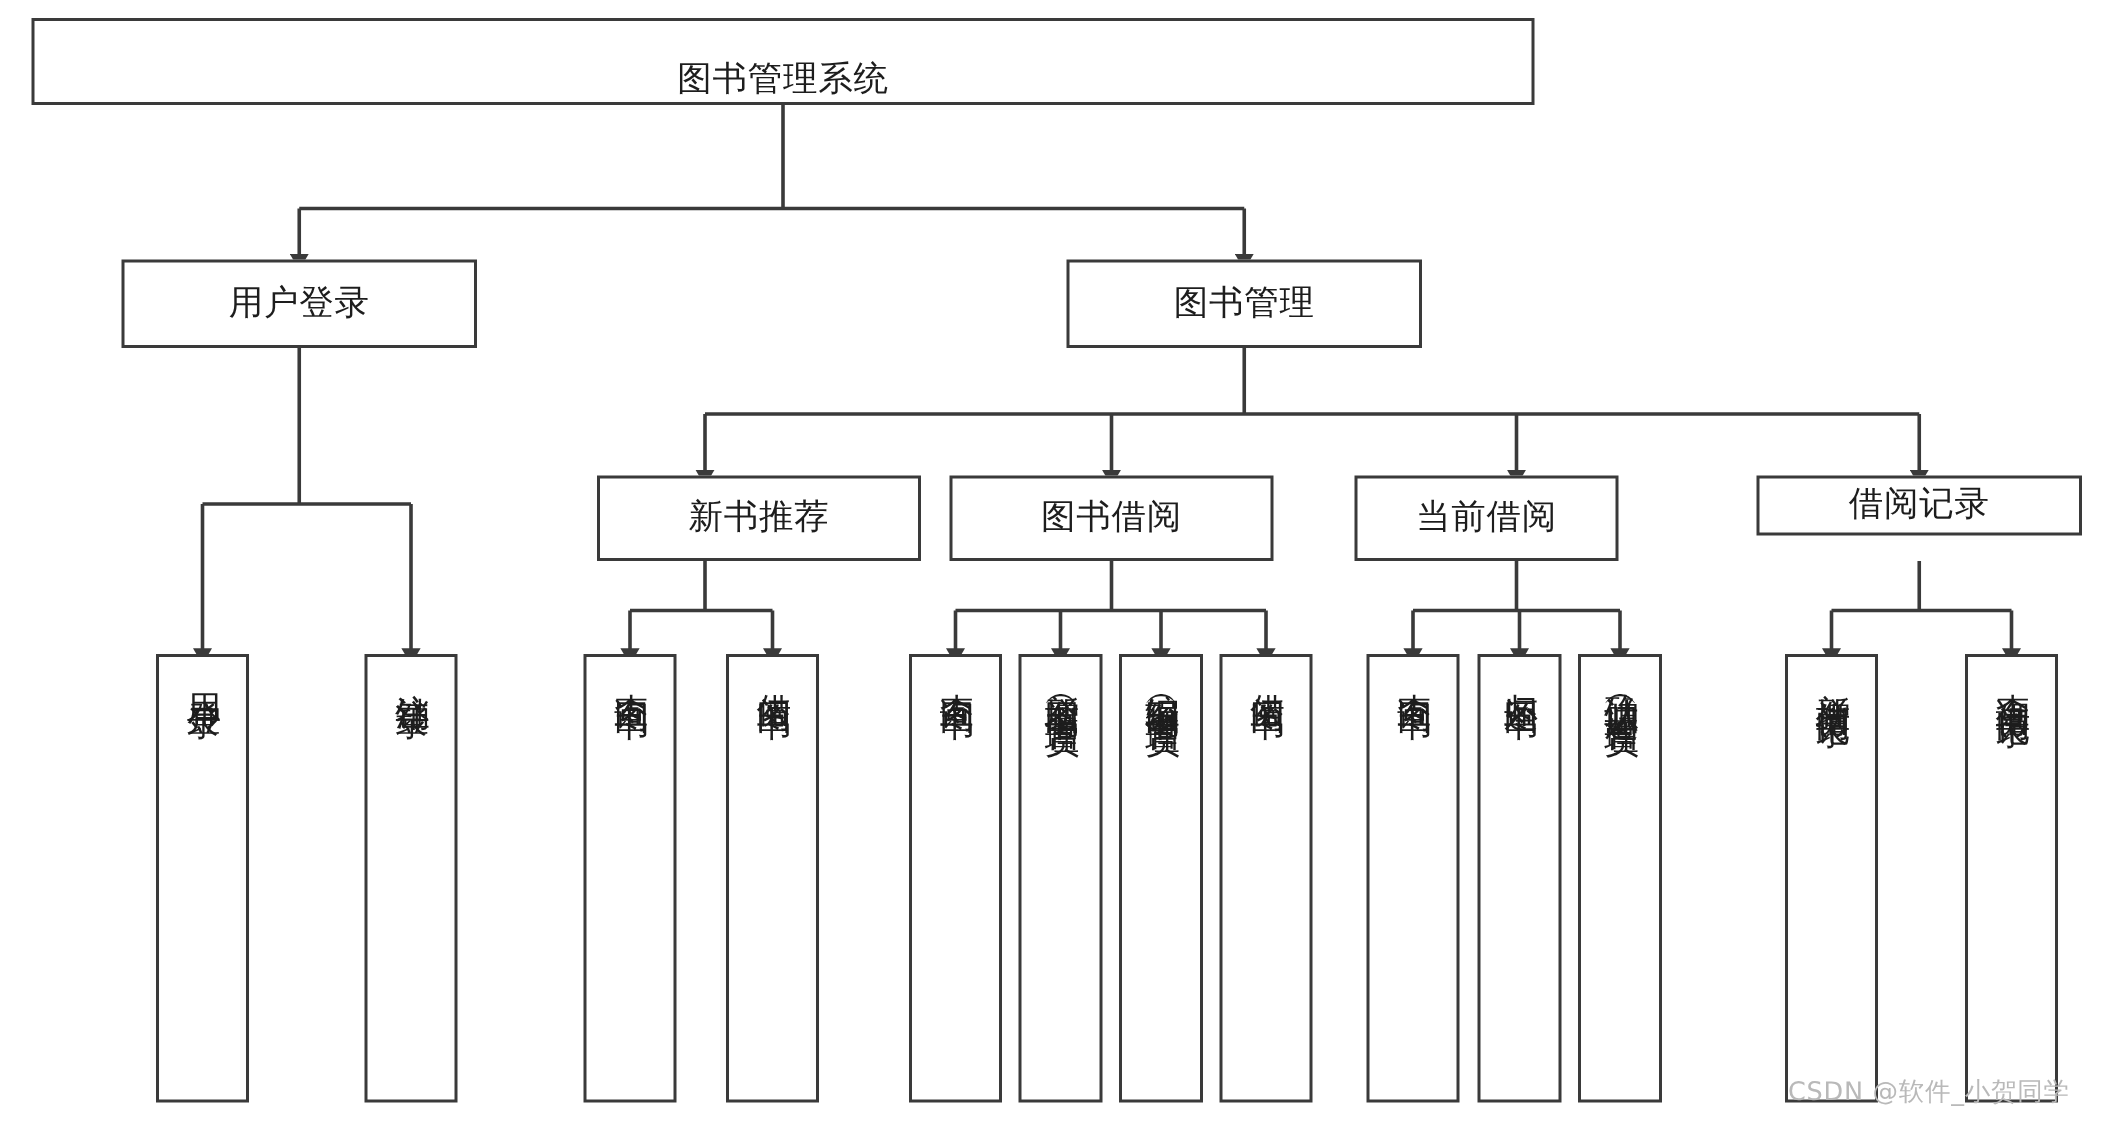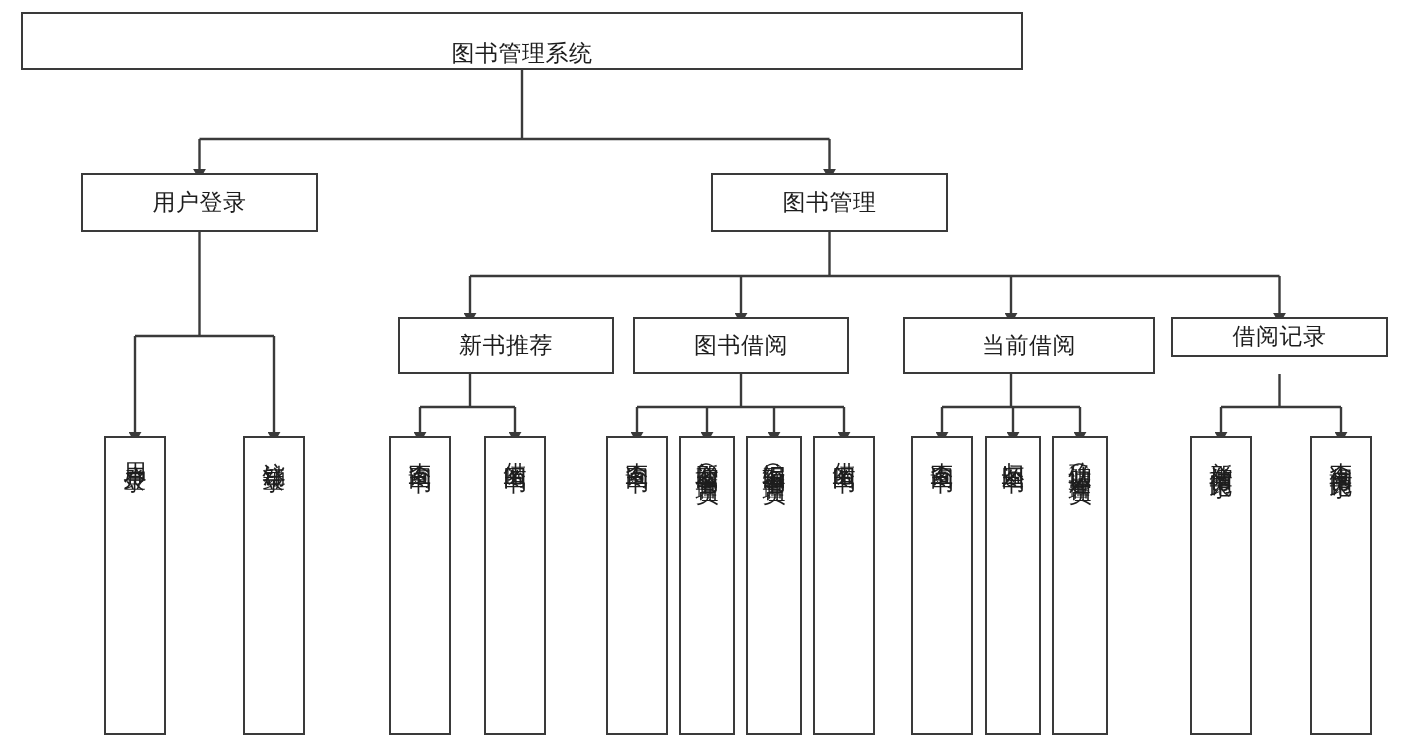--- a/index.html
+++ b/index.html
@@ -121,21 +121,21 @@
       </div>
       <div class="node branch" style="left: 711px; top: 173px; width: 237px; height: 59px;">
         <span class="label-h">图书管理</span>
       </div>
       <div class="node branch" style="left: 362px; top: 317px; width: 216px; height: 57px; margin-left: 36px;">
         <span class="label-h">新书推荐</span>
       </div>
       <div class="node branch" style="left: 633px; top: 317px; width: 216px; height: 57px;">
         <span class="label-h">图书借阅</span>
       </div>
-      <div class="node branch" style="left: 903px; top: 317px; width: 252px; height: 57px;">
+      <div class="node branch" style="left: 903px; top: 317px; width: 176px; height: 57px;">
         <span class="label-h">当前借阅</span>
       </div>
       <div class="node branch" style="left: 1171px; top: 317px; width: 217px; height: 40px;">
         <span class="label-h">借阅记录</span>
       </div>
       <div class="node leaf" style="left: 104px; top: 436px; width: 62px; height: 299px;">
         <span class="label-v">用户登录</span>
       </div>
       <div class="node leaf" style="left: 243px; top: 436px; width: 62px; height: 299px;">
         <span class="label-v">注销登录</span>
@@ -168,14 +168,15 @@
         <span class="label-v">确认归还（管理员）</span>
       </div>
       <div class="node leaf" style="left: 1190px; top: 436px; width: 62px; height: 299px;">
         <span class="label-v">新增借阅记录</span>
       </div>
       <div class="node leaf" style="left: 1310px; top: 436px; width: 62px; height: 299px;">
         <span class="label-v">查询借阅记录</span>
       </div>
     </div>
 
+  <div class="watermark" style="left: 1192px; top: 716px; color: rgb(185, 185, 185);">CSDN @软件_小贺同学</div>
 
 </div>
 
 </body></html>

